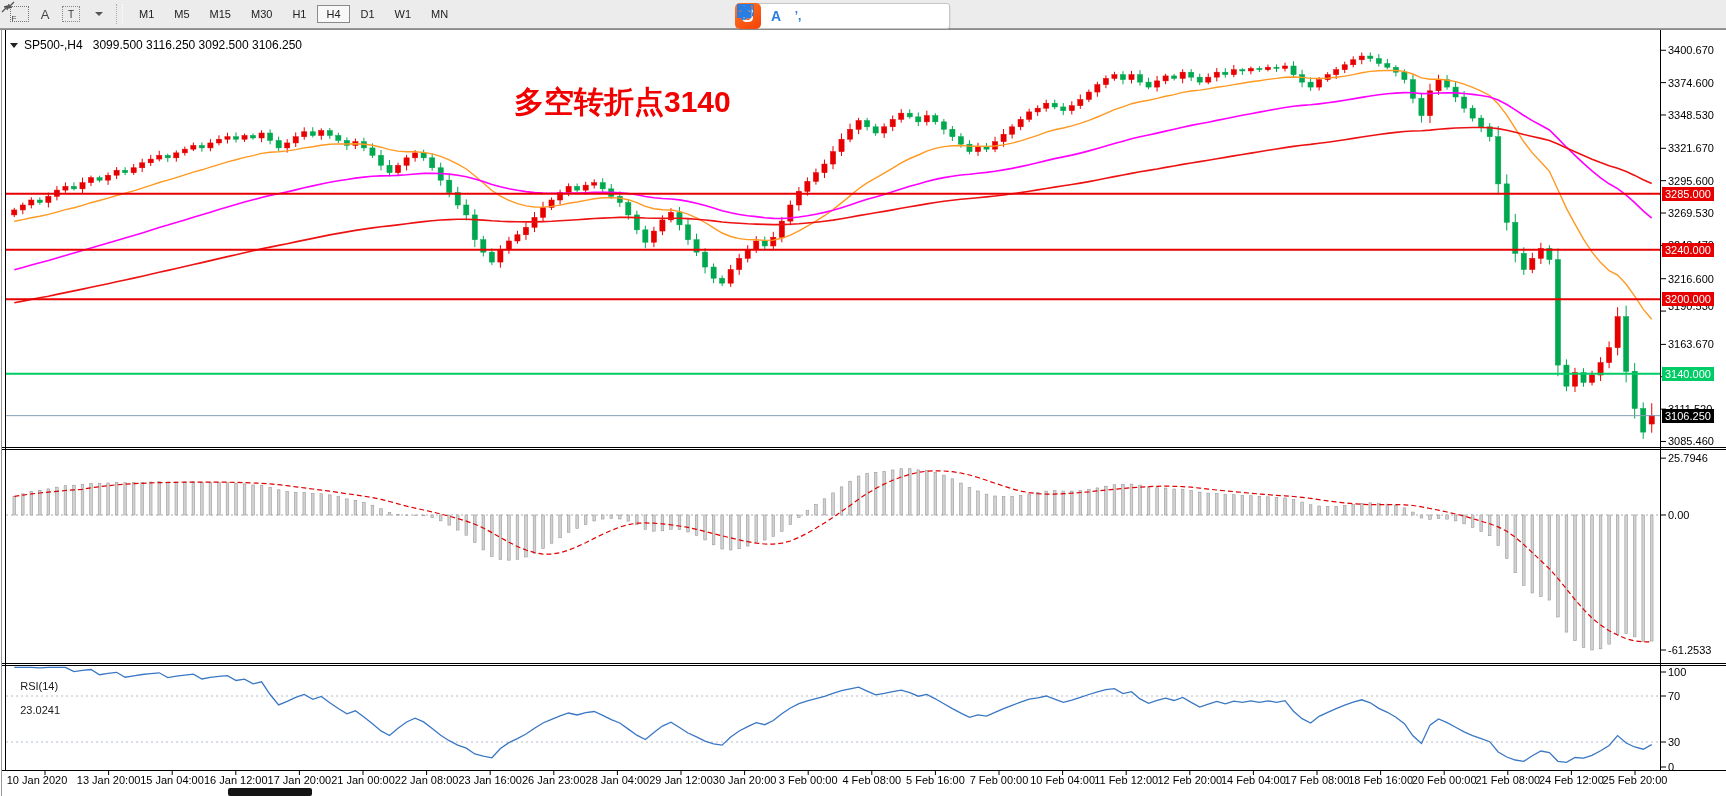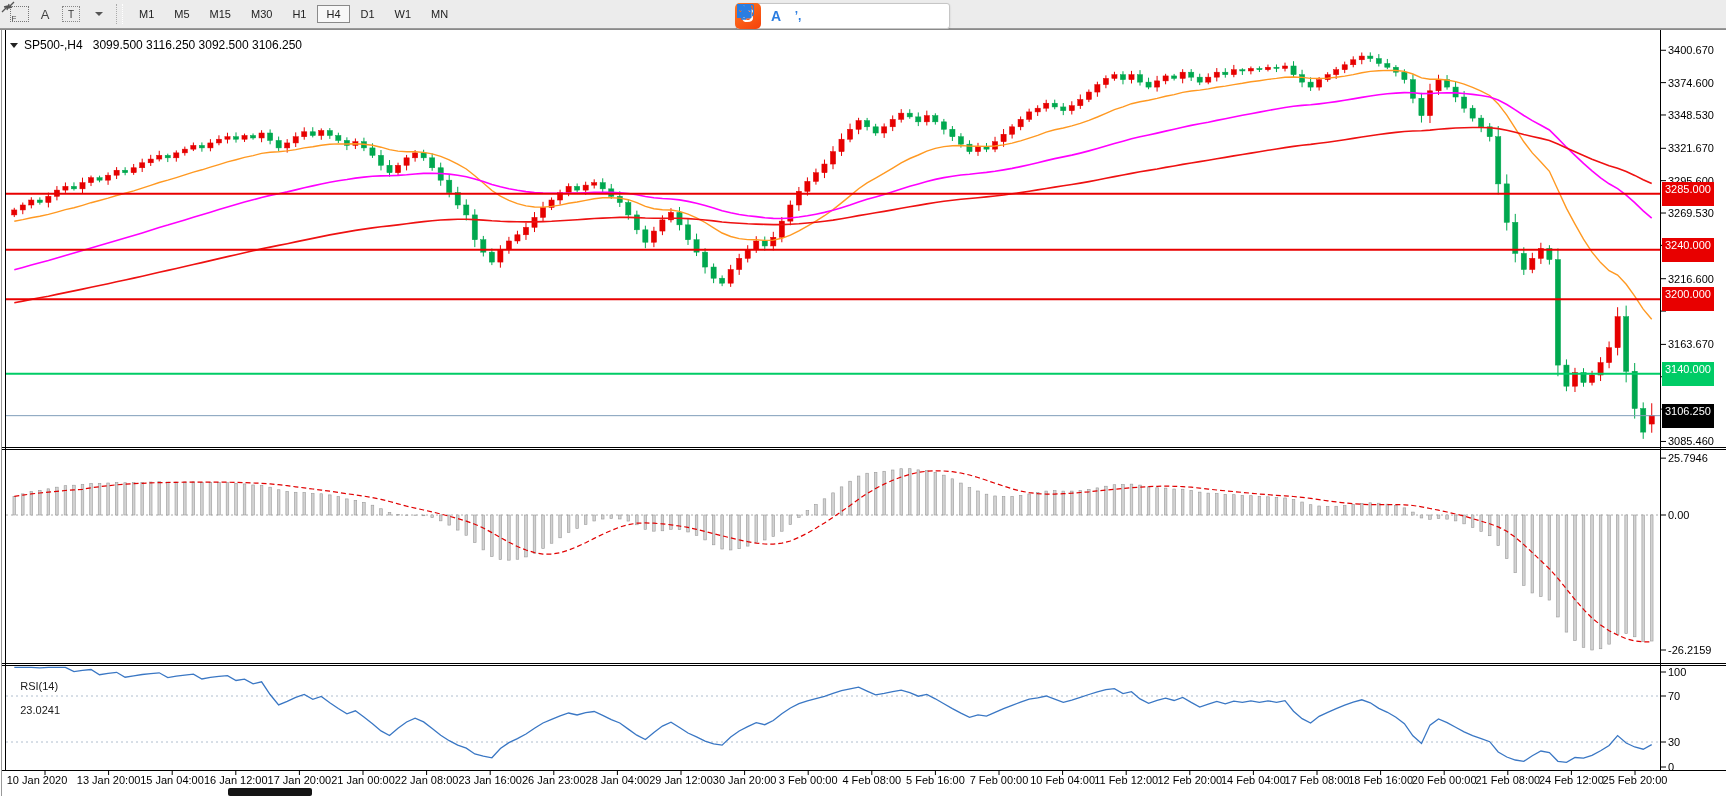--- a/index.html
+++ b/index.html
@@ -28,21 +28,21 @@
   .ime-ic{display:flex;align-items:center;justify-content:center;width:20px;height:20px;margin:0 1px;
           color:#2a7de1;font-size:13px;font-weight:bold;}
   .ime-ic svg{display:block;}
   
   .pane-hdr{position:absolute;font-size:11px;color:#1a1a1a;white-space:pre;}
   #chart-title{position:absolute;left:10px;top:38px;font-size:12px;color:#000000;display:flex;align-items:center;}
   #chart-title .tri{width:0;height:0;border-left:4px solid transparent;border-right:4px solid transparent;
                     border-top:5px solid #222;margin-right:6px;}
   #annotation{position:absolute;left:514px;top:82px;font-size:30px;font-weight:700;color:#f20000;white-space:nowrap;}
   .ax-lbl{position:absolute;left:1668px;font-size:11px;color:#000;white-space:nowrap;transform:translateY(-50%);}
-  .ax-badge{position:absolute;left:1662px;height:24px;line-height:14px;padding:0 3px;font-size:11px;
+  .ax-badge{position:absolute;left:1662px;height:14px;line-height:14px;padding:0 3px;font-size:11px;
             color:#fff;transform:translateY(-50%);white-space:nowrap;}
   .t-lbl{position:absolute;top:774px;font-size:11px;color:#000;white-space:nowrap;transform:translateX(-50%);}
   #taskbar-peek{position:absolute;left:228px;top:788px;width:84px;height:8px;background:#151515;border-radius:2px;}
   svg{position:absolute;left:0;top:0;}
 </style>
 </head>
 <body>
 
 <div id="stage">
 
@@ -802,20 +802,21 @@
       <line x1="1635" y1="771" x2="1635" y2="775" stroke="#000" stroke-width="1"></line>
     </svg>
 
   <div id="chart-title">
     <span class="tri"></span>
     <span>SP500-,H4</span>
     <span style="width:10px;"></span>
     <span>3099.500 3116.250 3092.500 3106.250</span>
   </div>
 
+  <div id="annotation">多空转折点3140</div>
 
 
   <div class="pane-hdr" style="left:8px;top:668px;">
     <span>RSI(14)</span>
     <span> </span>
     <span>23.0241</span>
   </div>
 
   <div id="price-axis">
       <div class="ax-lbl" style="top: 50.2667px;">3400.670</div>
@@ -826,21 +827,21 @@
       <div class="ax-lbl" style="top: 213.021px;">3269.530</div>
       <div class="ax-lbl" style="top: 245.363px;">3243.470</div>
       <div class="ax-lbl" style="top: 278.711px;">3216.600</div>
       <div class="ax-lbl" style="top: 306px; text-align: center;">3190.530</div>
       <div class="ax-lbl" style="top: 344.401px;">3163.670</div>
       <div class="ax-lbl" style="top: 376.755px;">3137.600</div>
       <div class="ax-lbl" style="top: 409.123px;">3111.520</div>
       <div class="ax-lbl" style="top: 441.465px;">3085.460</div>
       <div class="ax-lbl" style="top: 458.149px;">25.7946</div>
       <div class="ax-lbl" style="top: 515px;">0.00</div>
-      <div class="ax-lbl" style="top: 650.002px;">-26.2159</div>
+      <div class="ax-lbl" style="top: 650.002px;">-61.2533</div>
       <div class="ax-lbl" style="top: 672px;">100</div>
       <div class="ax-lbl" style="top: 696px;">70</div>
       <div class="ax-lbl" style="top: 742px;">30</div>
       <div class="ax-lbl" style="top: 767px;">0</div>
       <div class="ax-badge" style="top: 193.821px; background: rgb(232, 0, 0); color: rgb(255, 255, 255);">3285.000</div>
       <div class="ax-badge" style="top: 249.67px; background: rgb(232, 0, 0); color: rgb(255, 255, 255);">3240.000</div>
       <div class="ax-badge" style="top: 299.312px; background: rgb(232, 0, 0); color: rgb(255, 255, 255);">3200.000</div>
       <div class="ax-badge" style="top: 373.777px; background: rgb(0, 204, 102); color: rgb(255, 255, 255);">3140.000</div>
       <div class="ax-badge" style="top: 415.663px; background: rgb(0, 0, 0); color: rgb(255, 255, 255);">3106.250</div>
     </div>

